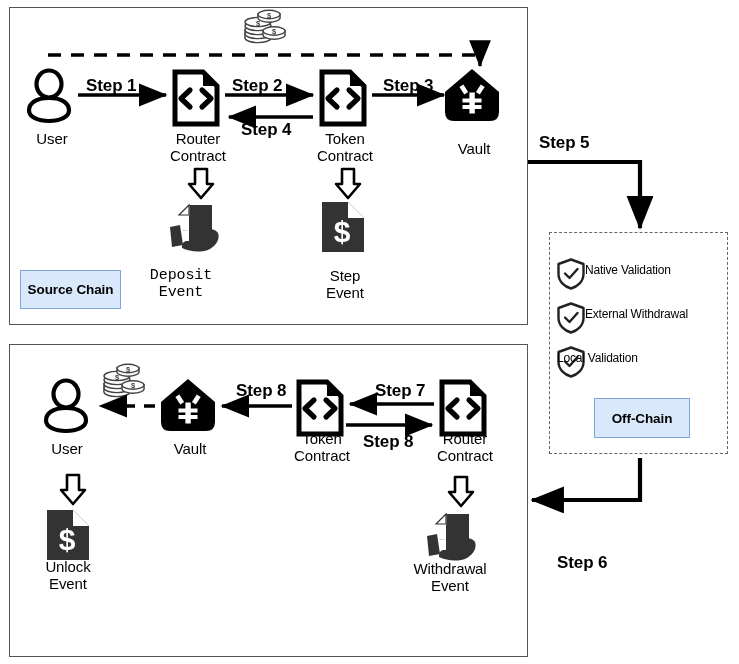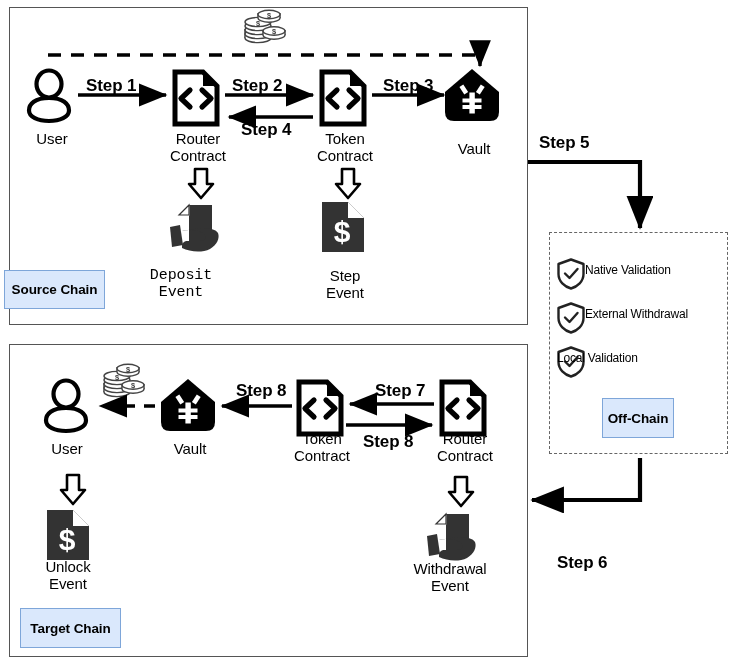--- a/index.html
+++ b/index.html
@@ -230,47 +230,46 @@
   <div class="node-label" style="left:140px; top:267px; width:82px;font-family:Liberation Mono, monospace;">Deposit
 Event</div>
   <div class="node-label" style="left:305px; top:267px; width:80px;">Step
 Event</div>
 
   <div class="step-label" style="left:86px;  top:76px;">Step 1</div>
   <div class="step-label" style="left:232px; top:76px;">Step 2</div>
   <div class="step-label" style="left:383px; top:76px;">Step 3</div>
   <div class="step-label" style="left:241px; top:120px;">Step 4</div>
 
-  <div class="chain-tag" style="left:4px; top:270px; width:101px; height:39px;">Source Chain</div>
+  <div class="chain-tag" style="left:20px; top:270px; width:101px; height:39px;">Source Chain</div>
 
   <div class="step-label" style="left:539px; top:133px;">Step 5</div>
   <div class="step-label" style="left:557px; top:553px;">Step 6</div>
 
   <div class="validation-row" style="left:585px; top:263px;">
     <span class="validation-text">Native Validation</span>
   </div>
   <div class="validation-row" style="left:585px; top:307px;">
     <span class="validation-text">External Withdrawal</span>
   </div>
   <div class="validation-row" style="left:557px; top:351px;">
     <span class="validation-text">Local Validation</span>
   </div>
 
-  <div class="chain-tag" style="left:594px; top:398px; width:72px; height:40px;margin-left:8px;">Off-Chain</div>
+  <div class="chain-tag" style="left:594px; top:398px; width:96px; height:40px;">Off-Chain</div>
 
   <div class="node-label" style="left:31px;  top:440px; width:72px;">User</div>
   <div class="node-label" style="left:152px; top:440px; width:76px;">Vault</div>
   <div class="node-label" style="left:282px; top:430px; width:80px;">Token
 Contract</div>
   <div class="node-label" style="left:424px; top:430px; width:82px;">Router
 Contract</div>
   <div class="node-label" style="left:26px;  top:558px; width:84px;">Unlock
 Event</div>
   <div class="node-label" style="left:398px; top:560px; width:104px;">Withdrawal
 Event</div>
 
   <div class="step-label" style="left:236px; top:381px;">Step 8</div>
   <div class="step-label" style="left:375px; top:381px;">Step 7</div>
   <div class="step-label" style="left:363px; top:432px;">Step 8</div>
 
-  <div class="chain-tag" style="left:20px; top:608px; width:101px; height:40px;">Target Chain</div>
 
 </div>
 
 </body></html>

